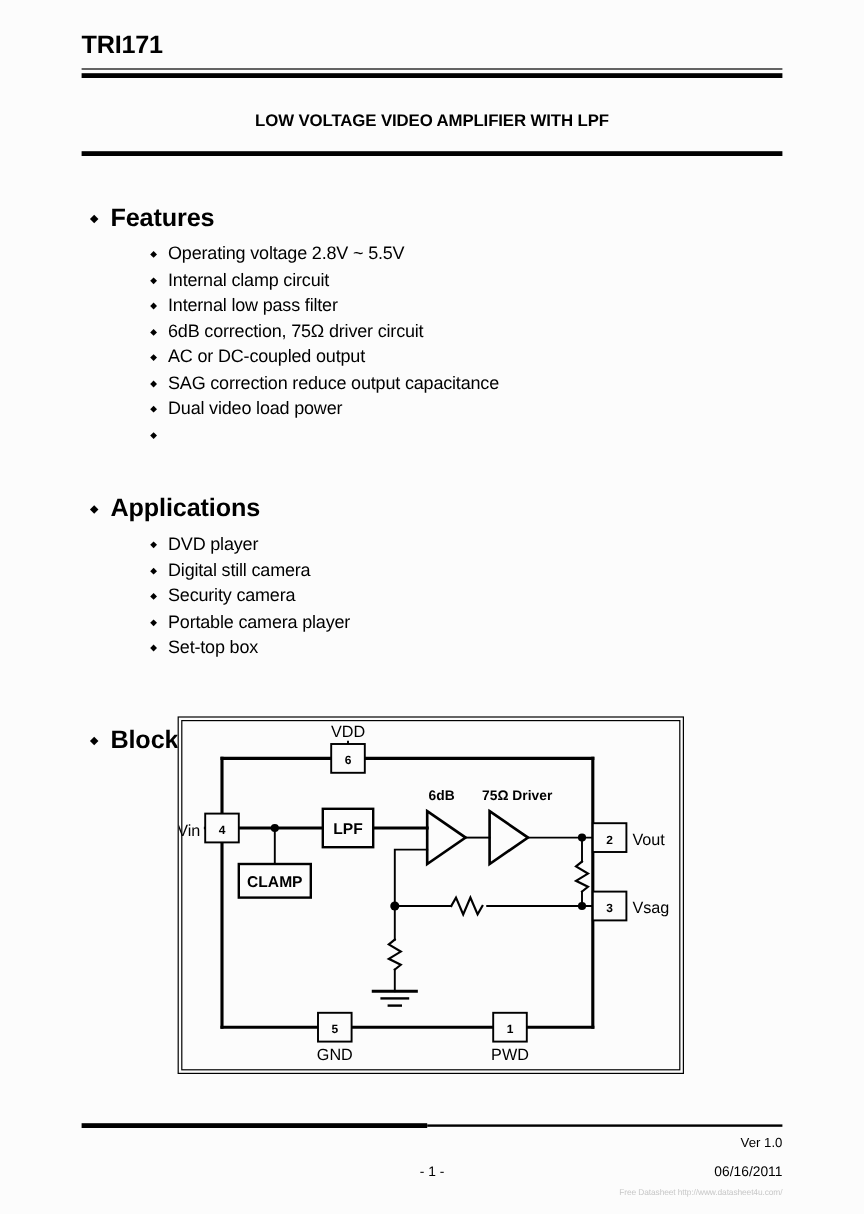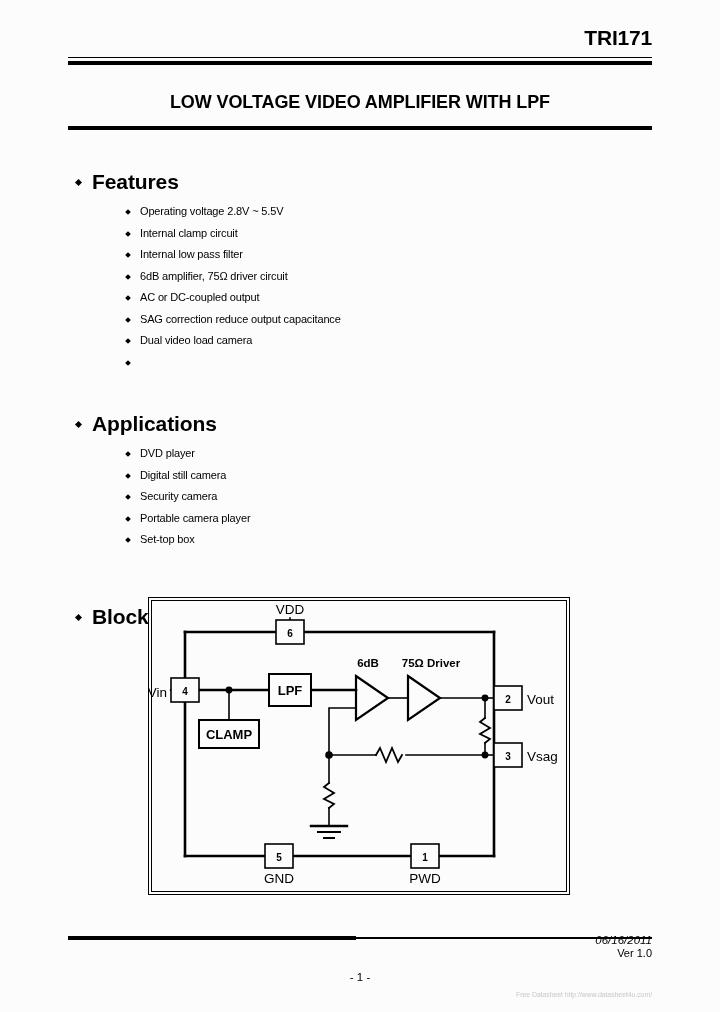--- a/index.html
+++ b/index.html
@@ -18,21 +18,20 @@
     background: #fcfcfc;
     overflow: hidden;
   }
 
   
   #part-number {
     position: absolute;
     left: 68px;
     top: 26px;
     width: 584px;
-    text-align: right;
     font-size: 21px;
     font-weight: bold;
     letter-spacing: -0.2px;
   }
   #header-rule-thin {
     position: absolute;
     left: 68px;
     top: 57px;
     width: 584px;
     height: 1px;
@@ -45,21 +44,21 @@
     width: 584px;
     height: 4px;
     background: #000;
   }
   #doc-title {
     position: absolute;
     left: 68px;
     top: 92px;
     width: 584px;
     text-align: center;
-    font-size: 18px;
+    font-size: 14px;
     font-weight: bold;
     letter-spacing: -0.1px;
   }
   #title-rule {
     position: absolute;
     left: 68px;
     top: 126px;
     width: 584px;
     height: 4px;
     background: #000;
@@ -89,21 +88,21 @@
     background: #000;
     transform: rotate(45deg);
   }
   ul.items {
     list-style: none;
     margin: 9px 0 0 0;
     padding: 0 0 0 126px;
   }
   ul.items li {
     position: relative;
-    font-size: 11px;
+    font-size: 15px;
     line-height: 21.5px;
     letter-spacing: -0.15px;
     padding-left: 14px;
   }
   ul.items li .bullet {
     position: absolute;
     left: 0;
     top: 9px;
     width: 4px;
     height: 4px;
@@ -162,25 +161,24 @@
     position: absolute;
     left: 452px;
     top: 947px;
     width: 200px;
     text-align: right;
     font-size: 11px;
   }
   #footer-date {
     position: absolute;
     left: 452px;
-    top: 934px;
+    top: 971px;
     width: 200px;
     text-align: right;
     font-size: 11.5px;
-    font-style: italic;
   }
   #footer-page {
     position: absolute;
     left: 260px;
     top: 971px;
     width: 200px;
     text-align: center;
     font-size: 11.5px;
   }
   #watermark {
@@ -207,24 +205,24 @@
 
   <div class="section" id="features-section">
     <div class="section-head">
       <span class="bullet"></span>
       <span>Features</span>
     </div>
     <ul class="items">
       <li><span class="bullet"></span><span>Operating voltage 2.8V ~ 5.5V</span></li>
       <li><span class="bullet"></span><span>Internal clamp circuit</span></li>
       <li><span class="bullet"></span><span>Internal low pass filter</span></li>
-      <li><span class="bullet"></span><span>6dB amplifier, 75Ω driver circuit</span></li>
+      <li><span class="bullet"></span><span>6dB correction, 75Ω driver circuit</span></li>
       <li><span class="bullet"></span><span>AC or DC-coupled output</span></li>
       <li><span class="bullet"></span><span>SAG correction reduce output capacitance</span></li>
-      <li><span class="bullet"></span><span>Dual video load camera</span></li>
+      <li><span class="bullet"></span><span>Dual video load power</span></li>
       <li><span class="bullet"></span></li>
     </ul>
   </div>
 
   <div class="section" id="applications-section">
     <div class="section-head">
       <span class="bullet"></span>
       <span>Applications</span>
     </div>
     <ul class="items">

